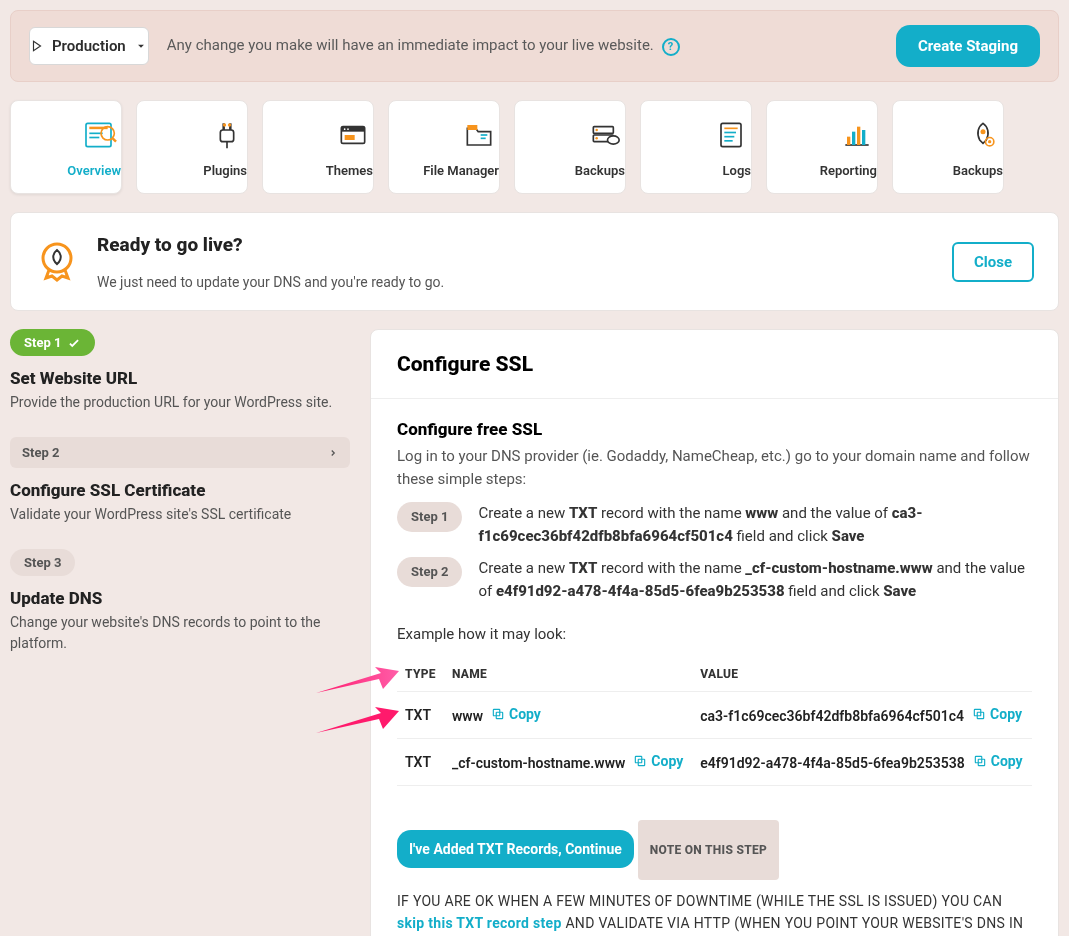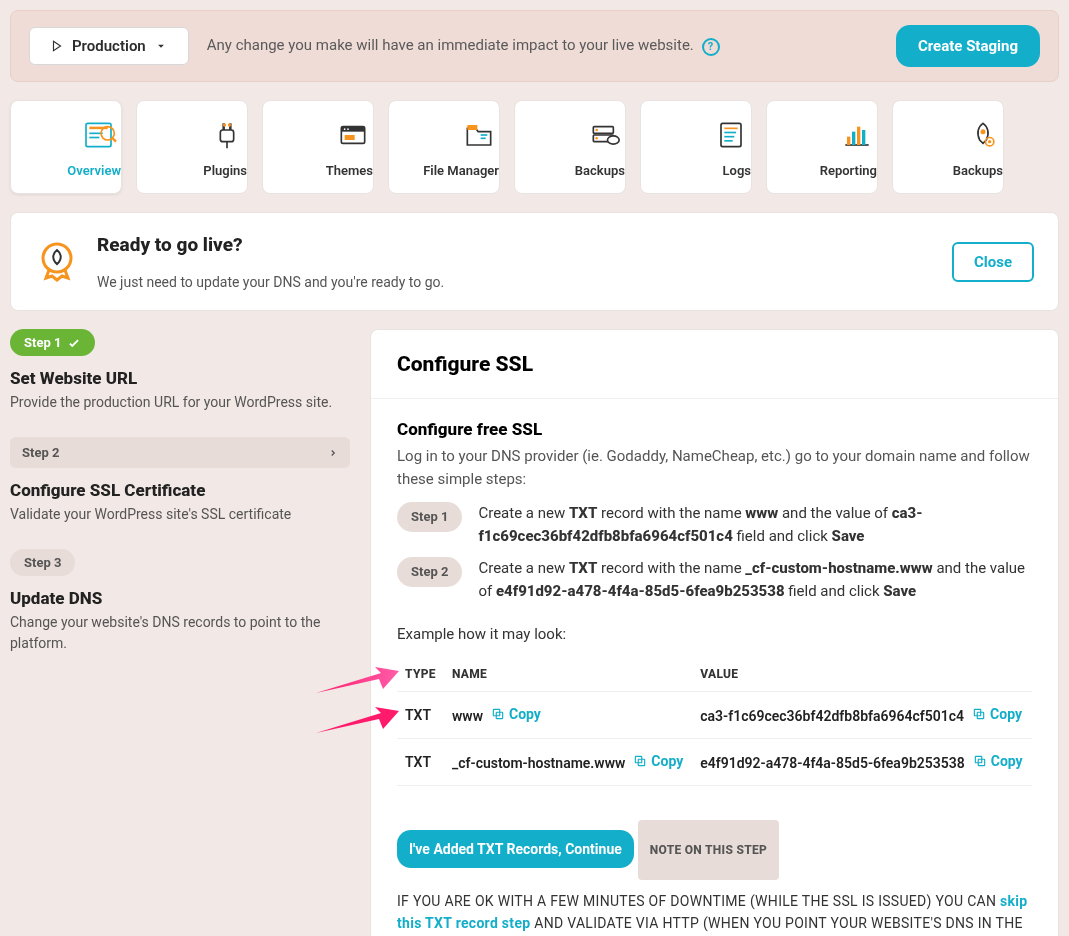--- a/index.html
+++ b/index.html
@@ -1,18 +1,18 @@
 <!DOCTYPE html>
 <html><head>
 <meta charset="utf-8">
 <style>
 *{box-sizing:border-box;margin:0;padding:0;font-family:-apple-system,BlinkMacSystemFont,"Segoe UI",Roboto,sans-serif}
 body{background:#f2e8e5;padding:10px}
 .topbar{background:#efdcd6;border:1px solid #e8cfc8;border-radius:8px;padding:14px 18px;display:flex;align-items:center;gap:18px}
-.env-dd{background:#fff;border:1px solid #d8d8d8;border-radius:6px;padding:9px 20px;display:inline-flex;align-items:center;gap:8px;cursor:pointer;font-weight:600;color:#2d2d2d;font-size:15px}
+.env-dd{background:#fff;border:1px solid #d8d8d8;border-radius:6px;padding:9px 0;display:inline-flex;align-items:center;gap:8px;cursor:pointer;font-weight:600;color:#2d2d2d;font-size:15px}
 .env-dd svg{width:14px;height:14px}
 .top-msg{color:#5a5a5a;font-size:15px;flex:1}
 .help-ic{display:inline-flex;width:18px;height:18px;border:2px solid #13aec9;border-radius:50%;color:#13aec9;font-size:11px;align-items:center;justify-content:center;font-weight:700;margin-left:4px}
 .btn-primary{background:#13aec9;color:#fff;border:none;border-radius:14px;padding:12px 22px;font-weight:700;font-size:15px;cursor:pointer}
 .btn-primary.sm{padding:11px 12px;font-size:14px}
 .tabs{display:flex;gap:14px;margin:18px 0}
 .tab{background:#fff;border:1px solid #e8e3e1;border-radius:8px;width:112px;height:94px;display:flex;flex-direction:column;align-items:flex-end;justify-content:center;gap:10px;cursor:pointer;font-size:13px;font-weight:600;color:#333}
 .tab.active{color:#13aec9;box-shadow:0 1px 3px rgba(0,0,0,.08)}
 .tab svg{width:40px;height:36px}
 .card{background:#fff;border:1px solid #e8e3e1;border-radius:8px;padding:20px 24px;display:flex;align-items:center;gap:18px}
@@ -260,16 +260,16 @@
             </defs>
             <path d="M5 30 L70 10 L64 4 L88 8 L72 26 L68 16 Z" fill="url(#g1)"></path>
           </svg></div>
       <div class="arrow" style="top:373px"><svg viewBox="0 0 90 36">
             <path d="M5 30 L70 10 L64 4 L88 8 L72 26 L68 16 Z" fill="#ff1a6c"></path>
           </svg></div>
 
       <button class="btn-primary sm" style="margin-top:20px">I've Added TXT Records, Continue</button>
 
       <span class="note-badge">NOTE ON THIS STEP</span>
-      <p class="note-text"><span>IF YOU ARE OK WITH A FEW MINUTES OF DOWNTIME (WHILE THE SSL IS ISSUED) YOU CAN </span><span class="link">skip this TXT record step</span><span> AND VALIDATE VIA HTTP (WHEN YOU POINT YOUR WEBSITE'S DNS IN THE NEXT STEP).</span></p>
+      <p class="note-text"><span>IF YOU ARE OK WHEN A FEW MINUTES OF DOWNTIME (WHILE THE SSL IS ISSUED) YOU CAN </span><span class="link">skip this TXT record step</span><span> AND VALIDATE VIA HTTP (WHEN YOU POINT YOUR WEBSITE'S DNS IN THE NEXT STEP).</span></p>
     </div>
   </div>
 </div>
 
 </body></html>

